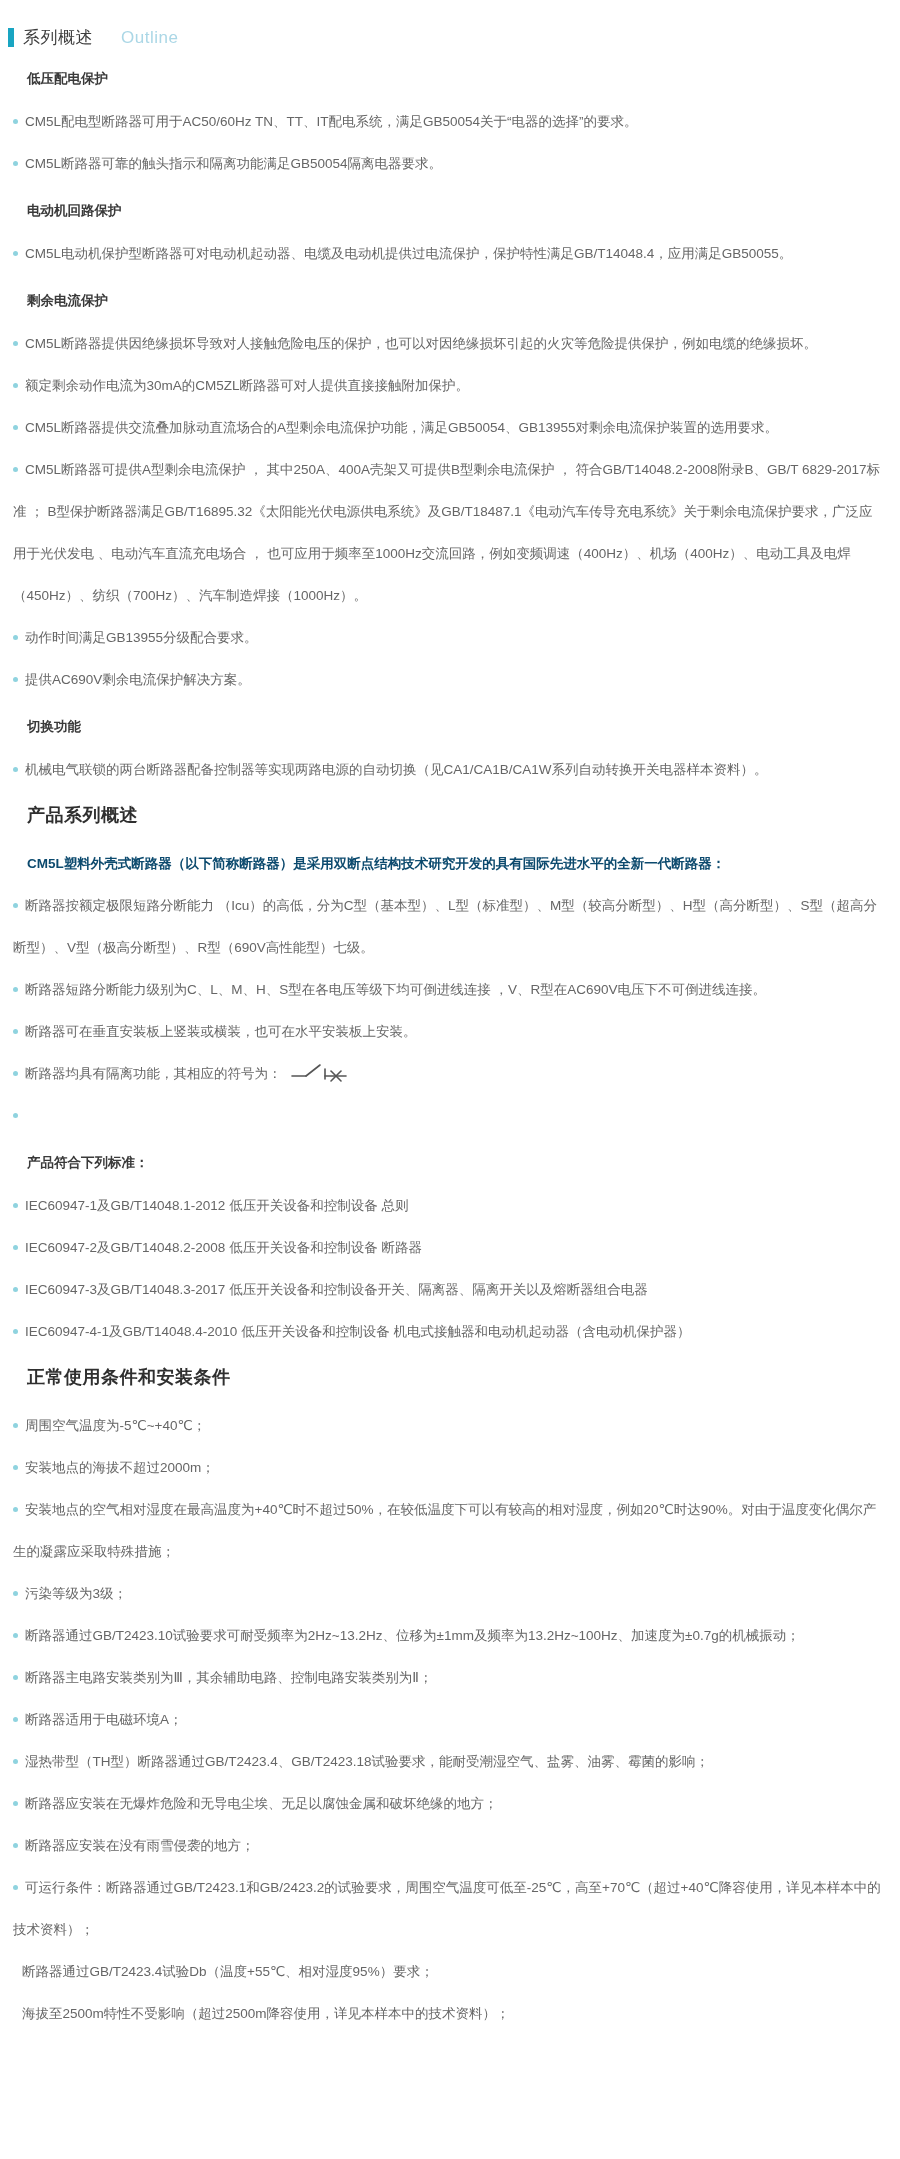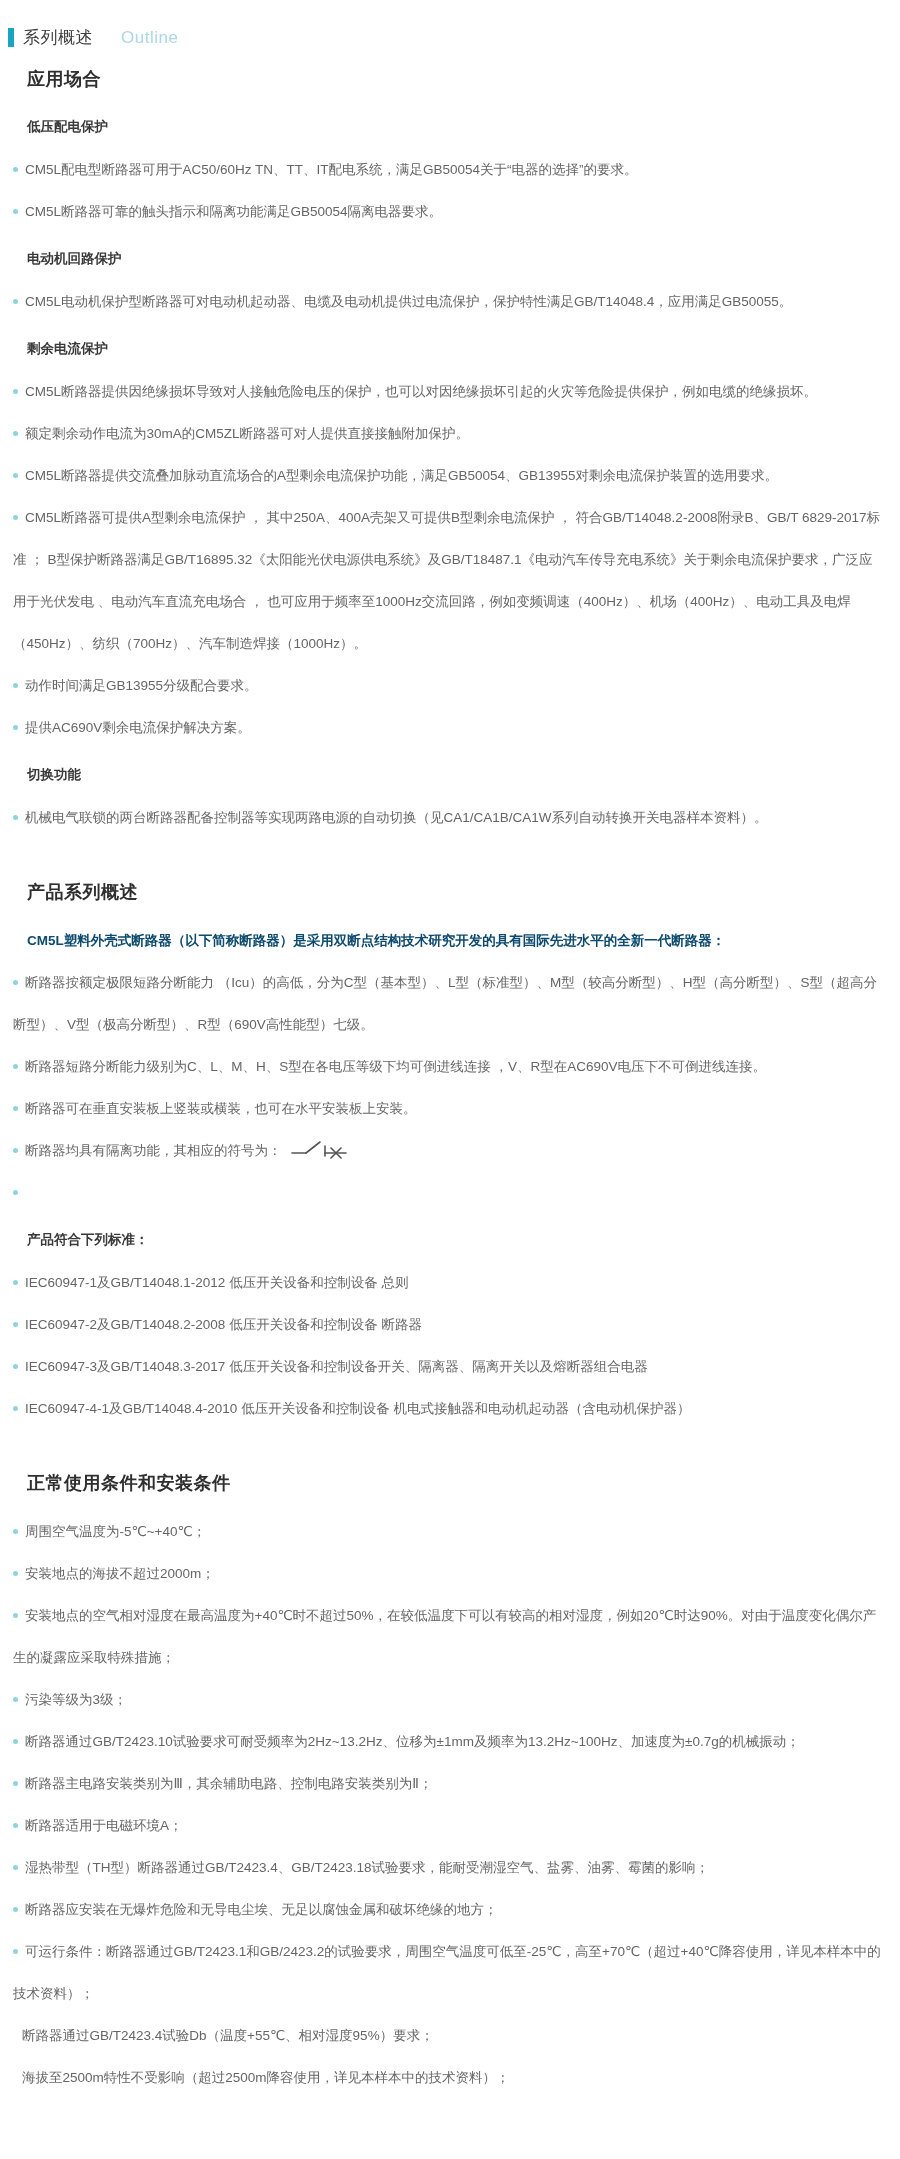--- a/index.html
+++ b/index.html
@@ -14,21 +14,21 @@
 
   
   .series-header { display: flex; align-items: center; padding-left: 0; margin-bottom: 10px; }
   .accent-bar { display: inline-block; width: 6px; height: 19px; background: #19a5c2; margin-right: 9px; }
   .series-title-zh { font-size: 17px; color: #3d3d3d; letter-spacing: 0.5px; }
   .series-title-en { font-size: 17px; color: #abd7e6; margin-left: 28px; letter-spacing: 0.5px; }
 
   
   .sec-heading {
     font-size: 18px; font-weight: bold; color: #2f2f2f;
-    padding-left: 19px; margin-top: 41px; margin-bottom: 16px;
+    padding-left: 19px; margin-top: 12px; margin-bottom: 16px;
     letter-spacing: 0.5px;
   }
   section:first-of-type .sec-heading { margin-top: 18px; }
 
   
   .item { font-size: 13.5px; line-height: 42px; color: #666; }
   .item.sub {
     font-weight: bold; color: #3a3a3a; padding-left: 19px;
     line-height: 40px; margin-top: 6px; margin-bottom: 2px; font-size: 13.5px;
   }
@@ -47,21 +47,20 @@
 <body>
 
 <div class="page">
   <div class="series-header">
     <span class="accent-bar"></span>
     <span class="series-title-zh">系列概述</span>
     <span class="series-title-en">Outline</span>
   </div>
   <main>
       <section>
-        <h2 class="sec-heading">应用场合</h2>
         <p class="item sub"><span>低压配电保护</span></p>
         <p class="item bullet"><span class="dot"></span><span>CM5L配电型断路器可用于AC50/60Hz TN、TT、IT配电系统，满足GB50054关于“电器的选择”的要求。</span></p>
         <p class="item bullet"><span class="dot"></span><span>CM5L断路器可靠的触头指示和隔离功能满足GB50054隔离电器要求。</span></p>
         <p class="item sub"><span>电动机回路保护</span></p>
         <p class="item bullet"><span class="dot"></span><span>CM5L电动机保护型断路器可对电动机起动器、电缆及电动机提供过电流保护，保护特性满足GB/T14048.4，应用满足GB50055。</span></p>
         <p class="item sub"><span>剩余电流保护</span></p>
         <p class="item bullet"><span class="dot"></span><span>CM5L断路器提供因绝缘损坏导致对人接触危险电压的保护，也可以对因绝缘损坏引起的火灾等危险提供保护，例如电缆的绝缘损坏。</span></p>
         <p class="item bullet"><span class="dot"></span><span>额定剩余动作电流为30mA的CM5ZL断路器可对人提供直接接触附加保护。</span></p>
         <p class="item bullet"><span class="dot"></span><span>CM5L断路器提供交流叠加脉动直流场合的A型剩余电流保护功能，满足GB50054、GB13955对剩余电流保护装置的选用要求。</span></p>
         <p class="item bullet"><span class="dot"></span><span>CM5L断路器可提供A型剩余电流保护 ， 其中250A、400A壳架又可提供B型剩余电流保护 ， 符合GB/T14048.2-2008附录B、GB/T 6829-2017标准 ； B型保护断路器满足GB/T16895.32《太阳能光伏电源供电系统》及GB/T18487.1《电动汽车传导充电系统》关于剩余电流保护要求，广泛应用于光伏发电 、电动汽车直流充电场合 ， 也可应用于频率至1000Hz交流回路，例如变频调速（400Hz）、机场（400Hz）、电动工具及电焊（450Hz）、纺织（700Hz）、汽车制造焊接（1000Hz）。</span></p>
@@ -97,19 +96,20 @@
         <h2 class="sec-heading">正常使用条件和安装条件</h2>
         <p class="item bullet"><span class="dot"></span><span>周围空气温度为-5℃~+40℃；</span></p>
         <p class="item bullet"><span class="dot"></span><span>安装地点的海拔不超过2000m；</span></p>
         <p class="item bullet"><span class="dot"></span><span>安装地点的空气相对湿度在最高温度为+40℃时不超过50%，在较低温度下可以有较高的相对湿度，例如20℃时达90%。对由于温度变化偶尔产生的凝露应采取特殊措施；</span></p>
         <p class="item bullet"><span class="dot"></span><span>污染等级为3级；</span></p>
         <p class="item bullet"><span class="dot"></span><span>断路器通过GB/T2423.10试验要求可耐受频率为2Hz~13.2Hz、位移为±1mm及频率为13.2Hz~100Hz、加速度为±0.7g的机械振动；</span></p>
         <p class="item bullet"><span class="dot"></span><span>断路器主电路安装类别为Ⅲ，其余辅助电路、控制电路安装类别为Ⅱ；</span></p>
         <p class="item bullet"><span class="dot"></span><span>断路器适用于电磁环境A；</span></p>
         <p class="item bullet"><span class="dot"></span><span>湿热带型（TH型）断路器通过GB/T2423.4、GB/T2423.18试验要求，能耐受潮湿空气、盐雾、油雾、霉菌的影响；</span></p>
         <p class="item bullet"><span class="dot"></span><span>断路器应安装在无爆炸危险和无导电尘埃、无足以腐蚀金属和破坏绝缘的地方；</span></p>
+        <p class="item bullet"><span class="dot"></span><span>断路器应安装在没有雨雪侵袭的地方；</span></p>
         <p class="item bullet"><span class="dot"></span><span>可运行条件：断路器通过GB/T2423.1和GB/2423.2的试验要求，周围空气温度可低至-25℃，高至+70℃（超过+40℃降容使用，详见本样本中的技术资料）；</span></p>
         <p class="item text"><span>断路器通过GB/T2423.4试验Db（温度+55℃、相对湿度95%）要求；</span></p>
         <p class="item text"><span>海拔至2500m特性不受影响（超过2500m降容使用，详见本样本中的技术资料）；</span></p>
         <p class="item bullet"></p>
       </section>
     </main>
 </div>
 
 </body></html>

